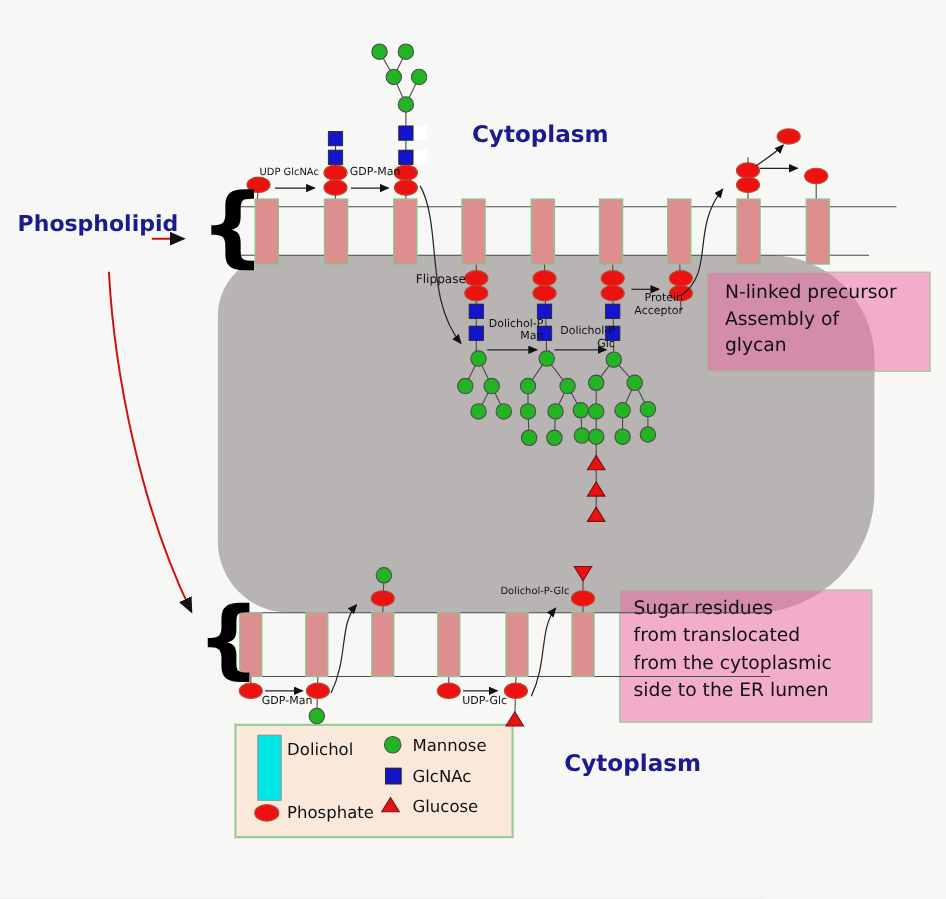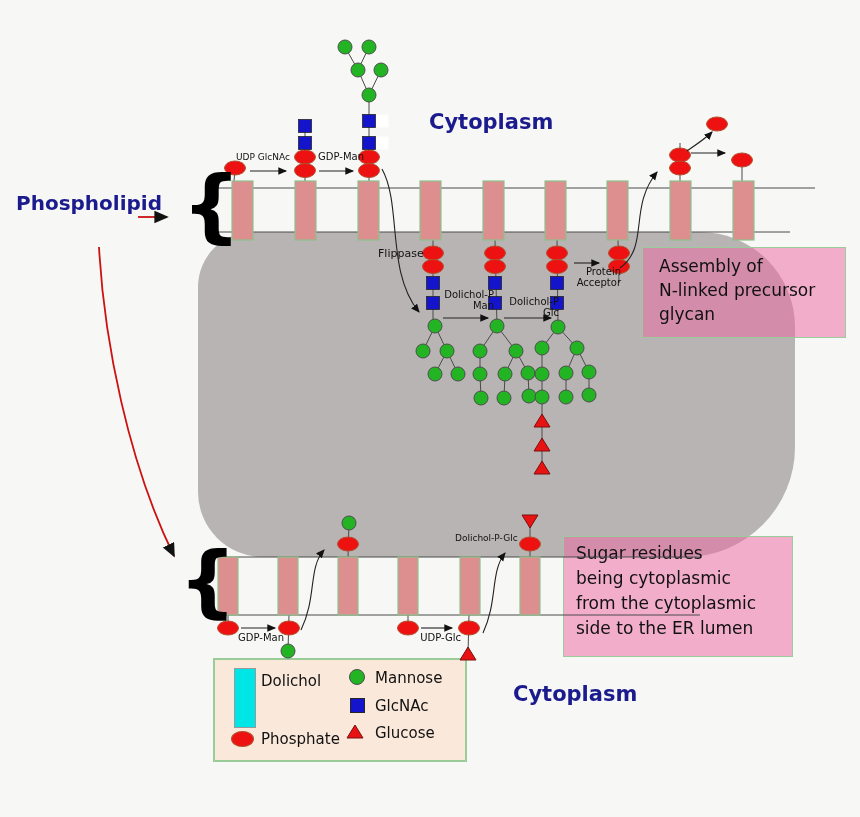--- a/index.html
+++ b/index.html
@@ -41,27 +41,27 @@
   .redline{stroke:var(--annotation_red,#cc1111);stroke-width:1.8;fill:none;marker-end:url(#ah);}
 </style>
 </head>
 <body>
 
 <div id="stage">
 
   <div id="er"></div>
 
   <div class="callout" id="callout-assembly">
+    <div>N-linked precursor</div>
     <div>Assembly of</div>
-    <div>N-linked precursor</div>
     <div>glycan</div>
   </div>
   <div class="callout" id="callout-translocation">
     <div>Sugar residues</div>
-    <div>being cytoplasmic</div>
+    <div>from translocated</div>
     <div>from the cytoplasmic</div>
     <div>side to the ER lumen</div>
   </div>
 
   <div id="legend">
     <div id="legend-dolichol-swatch"></div>
     <span class="legend-label" style="left:46px;top:12px;">Dolichol</span>
     <div id="legend-phosphate-swatch"></div>
     <span class="legend-label" style="left:46px;top:70px;">Phosphate</span>
     <div id="legend-mannose-swatch"></div>

